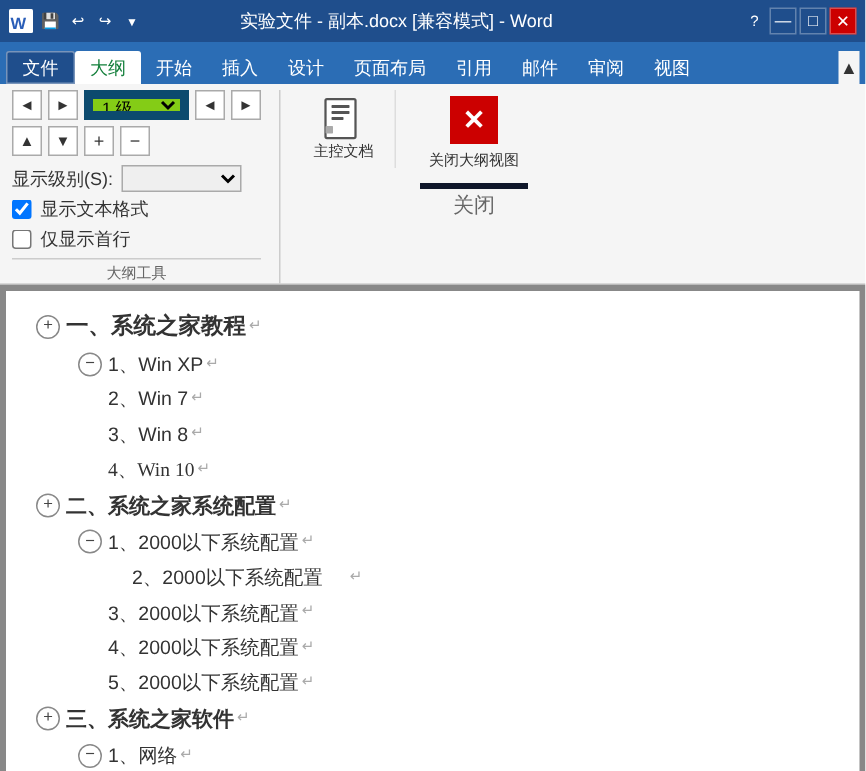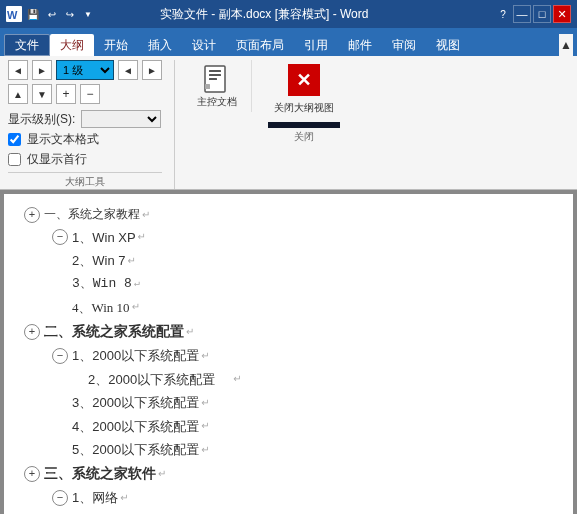--- a/index.html
+++ b/index.html
@@ -78,38 +78,38 @@
       display: flex;
       align-items: center;
       color: #fff;
       font-size: 12px;
       cursor: pointer;
       border-radius: 2px 2px 0 0;
       margin-top: 12px;
     }
     .ribbon-tab.active {
       background: #fff;
-      color: #7f1d1d;
+      color: #15803d;
     }
     .nav-btn {
       width: 20px;
       height: 20px;
       display: flex;
       align-items: center;
       justify-content: center;
       border: 1px solid #aaa;
       background: #fff;
       cursor: pointer;
       font-size: 10px;
     }
     .level-select {
-      width: 58px;
+      width: 70px;
       height: 20px;
-      border: 1px solid #0c4a6e;
-      background: #0ea5e9;
+      border: 6px solid #0c4a6e;
+      background: #84cc16;
       font-size: 11px;
       padding: 0 2px;
     }
     input[type=checkbox] {
       width: 13px;
       height: 13px;
     }
     .big-btn {
       display: flex;
       flex-direction: column;
@@ -195,25 +195,25 @@
       border-right: 1px solid #ddd;
     }
     .r-group:last-child { border-right: none; }
     .r-group-content {
       flex: 1;
       display: flex;
       align-items: center;
       gap: 4px;
     }
     .r-group-label {
-      font-size: 10px;
+      font-size: 14px;
       color: #666;
       margin-top: 4px;
       padding-top: 2px;
-      border-top: 6px solid #0f172a;
+      border-top: 4px solid #0f172a;
       width: 100%;
       text-align: center;
     }
 
     .doc-container {
       flex: 1;
       display: flex;
       flex-direction: column;
       overflow: hidden;
       background: #888;
@@ -340,34 +340,34 @@
     </div>
   </div>
 </div>
 
 <div class="doc-container">
   <div class="doc-page">
 
     <div id="outline-list">
         <div style="display: flex; align-items: center; padding-left: 0px; line-height: 1.8;">
           <span style="width: 16px; height: 16px; border: 1.5px solid rgb(136, 136, 136); border-radius: 50%; display: inline-flex; align-items: center; justify-content: center; font-size: 11px; color: rgb(68, 68, 68); margin-right: 4px; cursor: pointer; flex-shrink: 0;">+</span>
-          <span style="font-weight: normal; font-size: 12px;">一、系统之家教程</span>
+          <span style="font-weight: bold; font-size: 15px;">一、系统之家教程</span>
           <span style="color: rgb(170, 170, 170); font-size: 10px; margin-left: 2px;">↵</span>
         </div>
         <div style="display: flex; align-items: center; padding-left: 28px; line-height: 1.8;">
           <span style="width: 16px; height: 16px; border: 1.5px solid rgb(136, 136, 136); border-radius: 50%; display: inline-flex; align-items: center; justify-content: center; font-size: 11px; color: rgb(68, 68, 68); margin-right: 4px; cursor: pointer; flex-shrink: 0;">−</span>
           <span style="font-size: 13px;">1、Win XP</span>
           <span style="color: rgb(170, 170, 170); font-size: 10px; margin-left: 2px;">↵</span>
         </div>
         <div style="display: flex; align-items: center; padding-left: 28px; line-height: 1.8;">
           <span style="width: 16px; height: 16px; border: none; border-radius: 50%; display: inline-flex; align-items: center; justify-content: center; font-size: 11px; color: transparent; margin-right: 4px; cursor: pointer; flex-shrink: 0;"></span>
           <span style="font-size: 13px;">2、Win 7</span>
           <span style="color: rgb(170, 170, 170); font-size: 10px; margin-left: 2px;">↵</span>
         </div>
-        <div style="display: flex; align-items: center; padding-left: 28px; line-height: 1.8; font-family: Liberation Mono, monospace;">
+        <div style="display: flex; align-items: center; padding-left: 28px; line-height: 1.8;">
           <span style="width: 16px; height: 16px; border: none; border-radius: 50%; display: inline-flex; align-items: center; justify-content: center; font-size: 11px; color: transparent; margin-right: 4px; cursor: pointer; flex-shrink: 0;"></span>
           <span style="font-size: 13px;">3、Win 8</span>
           <span style="color: rgb(170, 170, 170); font-size: 10px; margin-left: 2px;">↵</span>
         </div>
         <div style="display: flex; align-items: center; padding-left: 28px; line-height: 1.8;">
           <span style="width: 16px; height: 16px; border: none; border-radius: 50%; display: inline-flex; align-items: center; justify-content: center; font-size: 11px; color: transparent; margin-right: 4px; cursor: pointer; flex-shrink: 0;"></span>
           <span style="font-size: 13px; font-family: Liberation Serif, serif;">4、Win 10</span>
           <span style="color: rgb(170, 170, 170); font-size: 10px; margin-left: 2px;">↵</span>
         </div>
         <div style="display: flex; align-items: center; padding-left: 0px; line-height: 1.8;">

